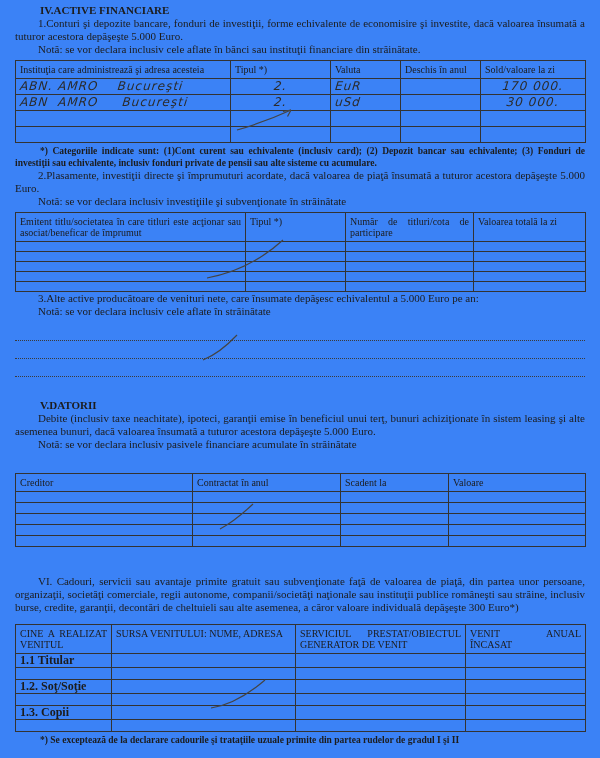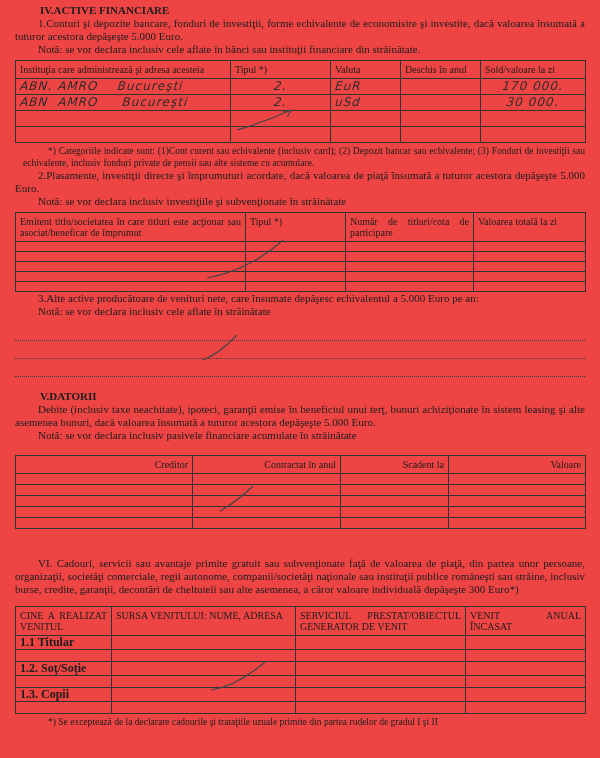--- a/index.html
+++ b/index.html
@@ -1,48 +1,48 @@
 <!DOCTYPE html>
 <html><head>
 <meta charset="utf-8">
 <style>
   html,body { margin:0; padding:0; background:#e8e8e8; }
   .page {
     position: relative;
     width: 600px; height: 758px;
     margin: 0 auto;
-    background: #ef4444;
+    background: #3b82f6;
     font-family: "Liberation Serif", serif;
     color: #1c1c1c;
     font-size: 11px;
     line-height: 13px;
     overflow: hidden;
     box-sizing: border-box;
     padding: 4px 15px 0 15px;
   }
   .heading { font-weight: bold; margin-left: 25px; }
   p.body-text { margin: 0; text-align: justify; text-indent: 23px; }
   p.note-text { margin: 0; text-indent: 23px; }
   p.bold-text { font-weight: normal; margin-top: 28px; }
-  .footnote { margin: 3px 0 0 8px; font-size: 9.5px; line-height: 11.5px; text-align: justify; text-indent: 25px; }
+  .footnote { margin: 3px 0 0 0; font-size: 9.5px; line-height: 11.5px; text-align: justify; text-indent: 25px; font-weight: bold; }
 
   table { border-collapse: collapse; width: 570px; table-layout: fixed; }
   table, th, td { border: 1px solid #333; }
   th { font-weight: normal; text-align: left; font-size: 10px; line-height: 11px; padding: 3px 4px; vertical-align: top; }
   td { font-size: 10px; padding: 0 4px; vertical-align: middle; }
   .tbl-wrap { position: relative; }
   .tbl-wrap svg.scribble { position:absolute; left:0; top:0; pointer-events:none; }
 
   
   .t1 td { height: 15px; }
   
   .t2 td { height: 9px; }
   .t2 th { text-align: justify; }
   
-  .t3 th { text-align: right; }
+  .t3 th { text-align: left; }
   .t3 td { height: 10px; }
   
   .t4 th { font-weight: normal; text-align: justify; }
   .t4 td { height: 11px; font-size: 12px; }
   .t4 td.rowlabel { font-weight: bold; }
 
   .hand {
     font-family: "DejaVu Sans", sans-serif;
     font-style: italic;
     font-size: 12px;
@@ -50,21 +50,21 @@
     color: #2b2b2b;
     white-space: pre;
     display: inline-block;
     transform: skewX(-6deg);
   }
   .hand-num { text-align: center; display:block; }
 
   .dots-block { margin-top: 5px; position: relative; }
   .dotted-line { height: 17px; border-bottom: 1.6px dotted #3a3a3a; }
 
-  .sp-s { margin-top: 4px; } .sp-m { margin-top: 10px; } .sp-l { margin-top: 13px; }
+  .sp-s { margin-top: 4px; } .sp-m { margin-top: 10px; } .sp-l { margin-top: 22px; }
 </style>
 </head>
 <body>
 
 <div class="page">
 
   <div class="heading">IV.ACTIVE FINANCIARE</div>
   <p class="body-text">1.Conturi şi depozite bancare, fonduri de investiţii, forme echivalente de economisire şi investite, dacă valoarea însumată a tuturor acestora depăşeşte 5.000 Euro.</p>
   <p class="note-text">Notă: se vor declara inclusiv cele aflate în bănci sau instituţii financiare din străinătate.</p>
 

